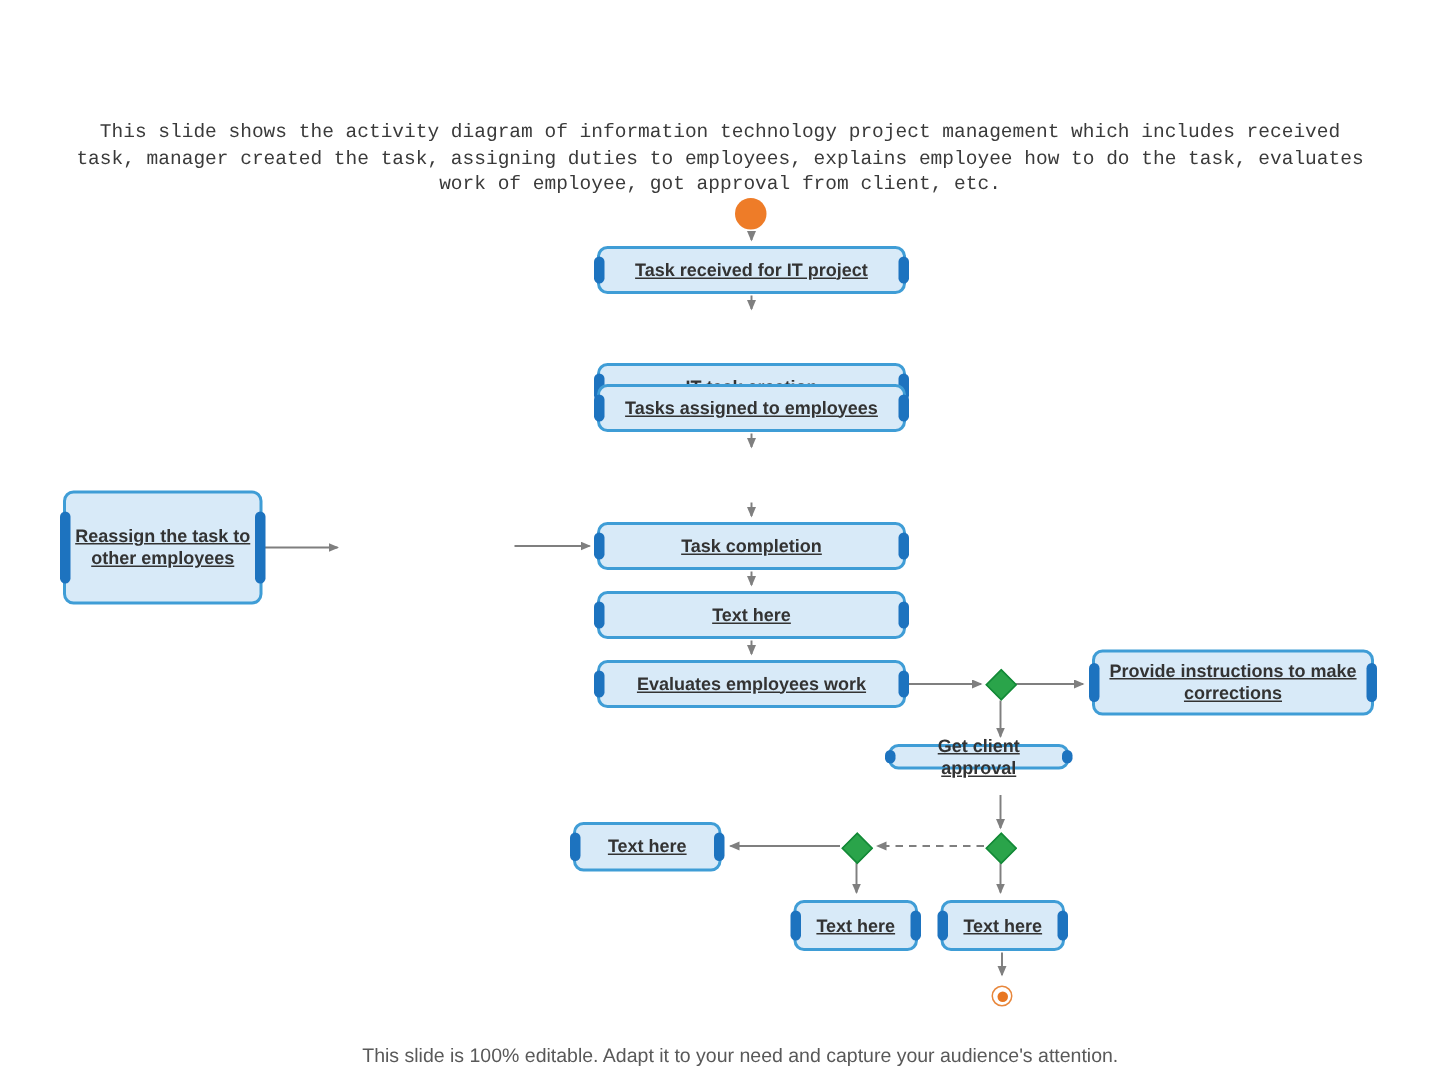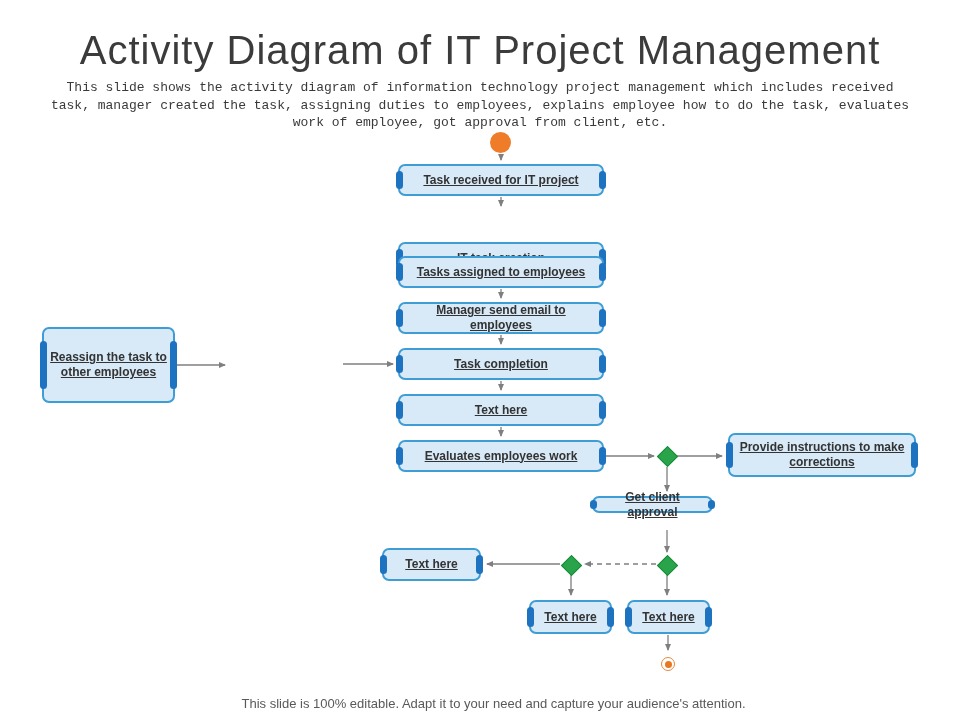--- a/index.html
+++ b/index.html
@@ -97,21 +97,20 @@
   #end-node{left:661px;top:657px;}
   #diamond-1{left:660px;top:449px;}
   #diamond-2{left:660px;top:558px;}
   #diamond-3{left:564px;top:558px;}
 </style>
 </head>
 <body>
 
 <div id="slide">
 
-  <div class="title">Activity Diagram of IT Project Management</div>
   <div class="subtitle">This slide shows the activity diagram of information technology project management which includes received task, manager created the task, assigning duties to employees, explains employee how to do the task, evaluates work of employee, got approval from client, etc.</div>
 
   <svg class="connectors" width="960" height="720">
     <defs>
       <marker id="arr" markerWidth="8" markerHeight="8" refX="6" refY="3" orient="auto" markerUnits="userSpaceOnUse">
         <path d="M0,0 L7,3 L0,6 z" fill="#7f7f7f"></path>
       </marker>
     </defs>
     <g stroke="#7f7f7f" stroke-width="1.3" fill="none">
       <line x1="501" y1="154" x2="501" y2="160" marker-end="url(#arr)"></line>
@@ -146,23 +145,20 @@
 
   <div id="n-task-received" class="node">
     <span>Task received for IT project</span>
   </div>
   <div id="n-it-task-creation" class="node">
     <span>IT task creation</span>
   </div>
   <div id="n-tasks-assigned" class="node">
     <span>Tasks assigned to employees</span>
   </div>
-  <div id="n-manager-email" class="node">
-    <span>Manager send email to employees</span>
-  </div>
   <div id="n-task-completion" class="node">
     <span>Task completion</span>
   </div>
   <div id="n-text-here-mid" class="node">
     <span>Text here</span>
   </div>
   <div id="n-evaluates-work" class="node">
     <span>Evaluates employees work</span>
   </div>
   <div id="n-reassign-task" class="node">

